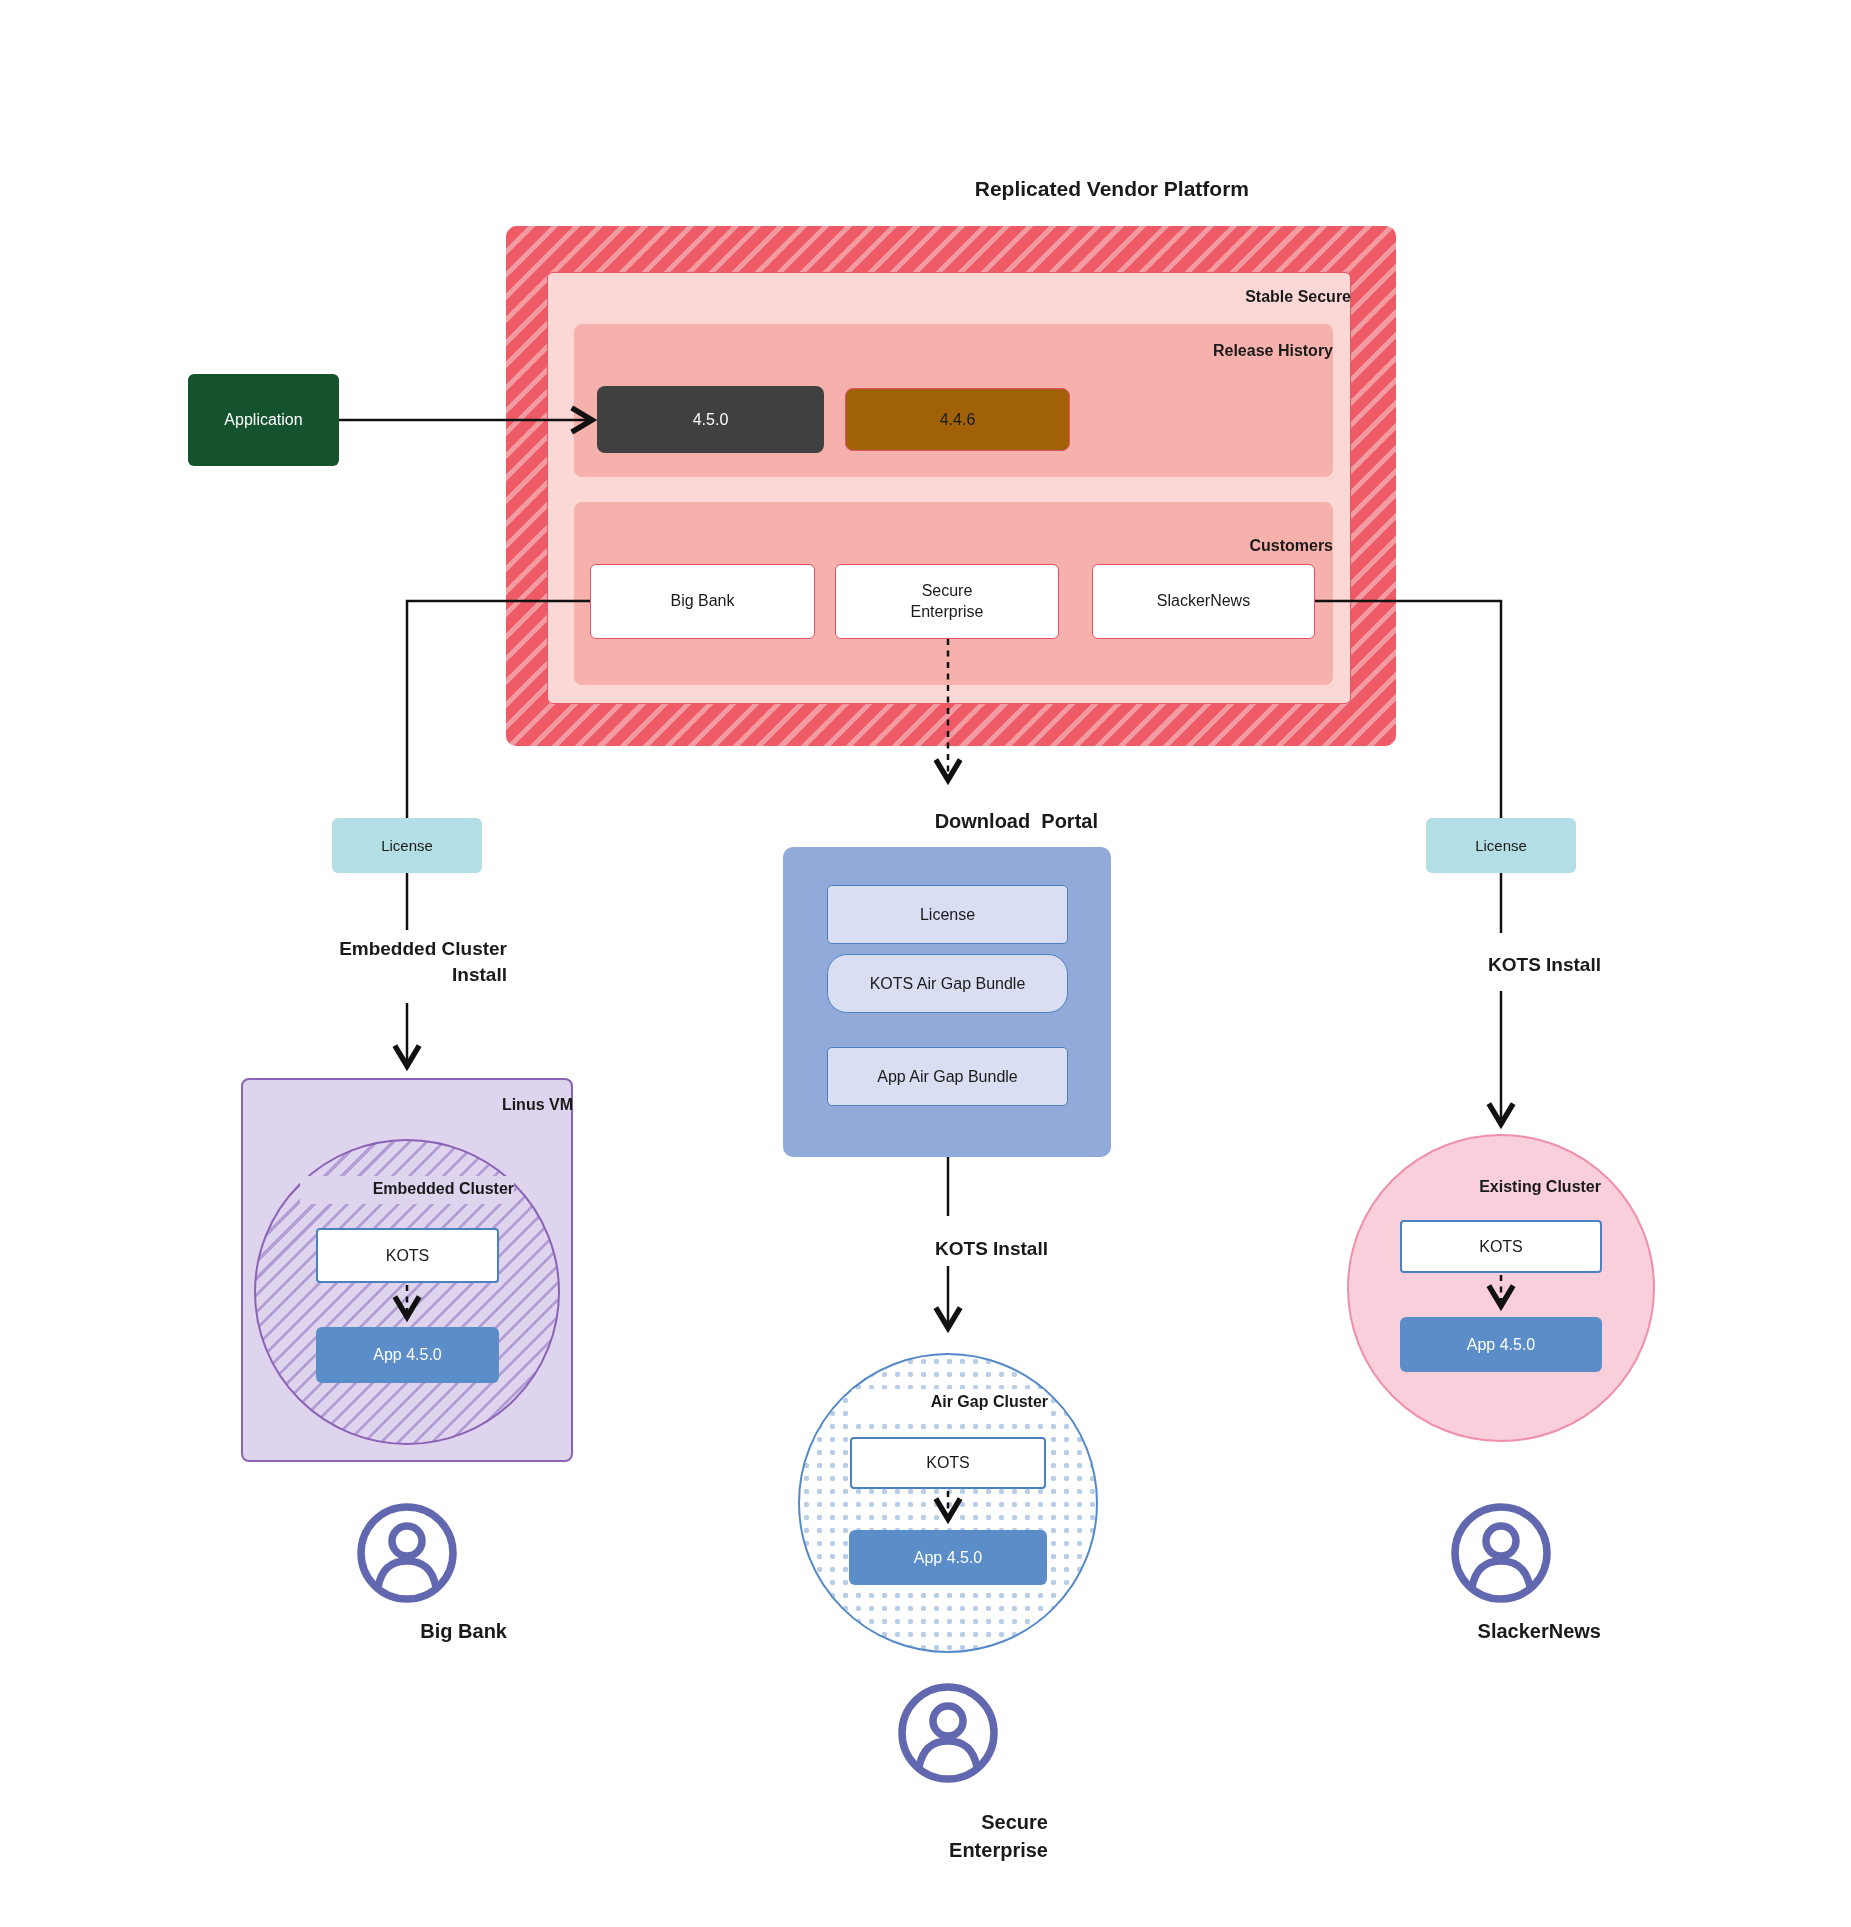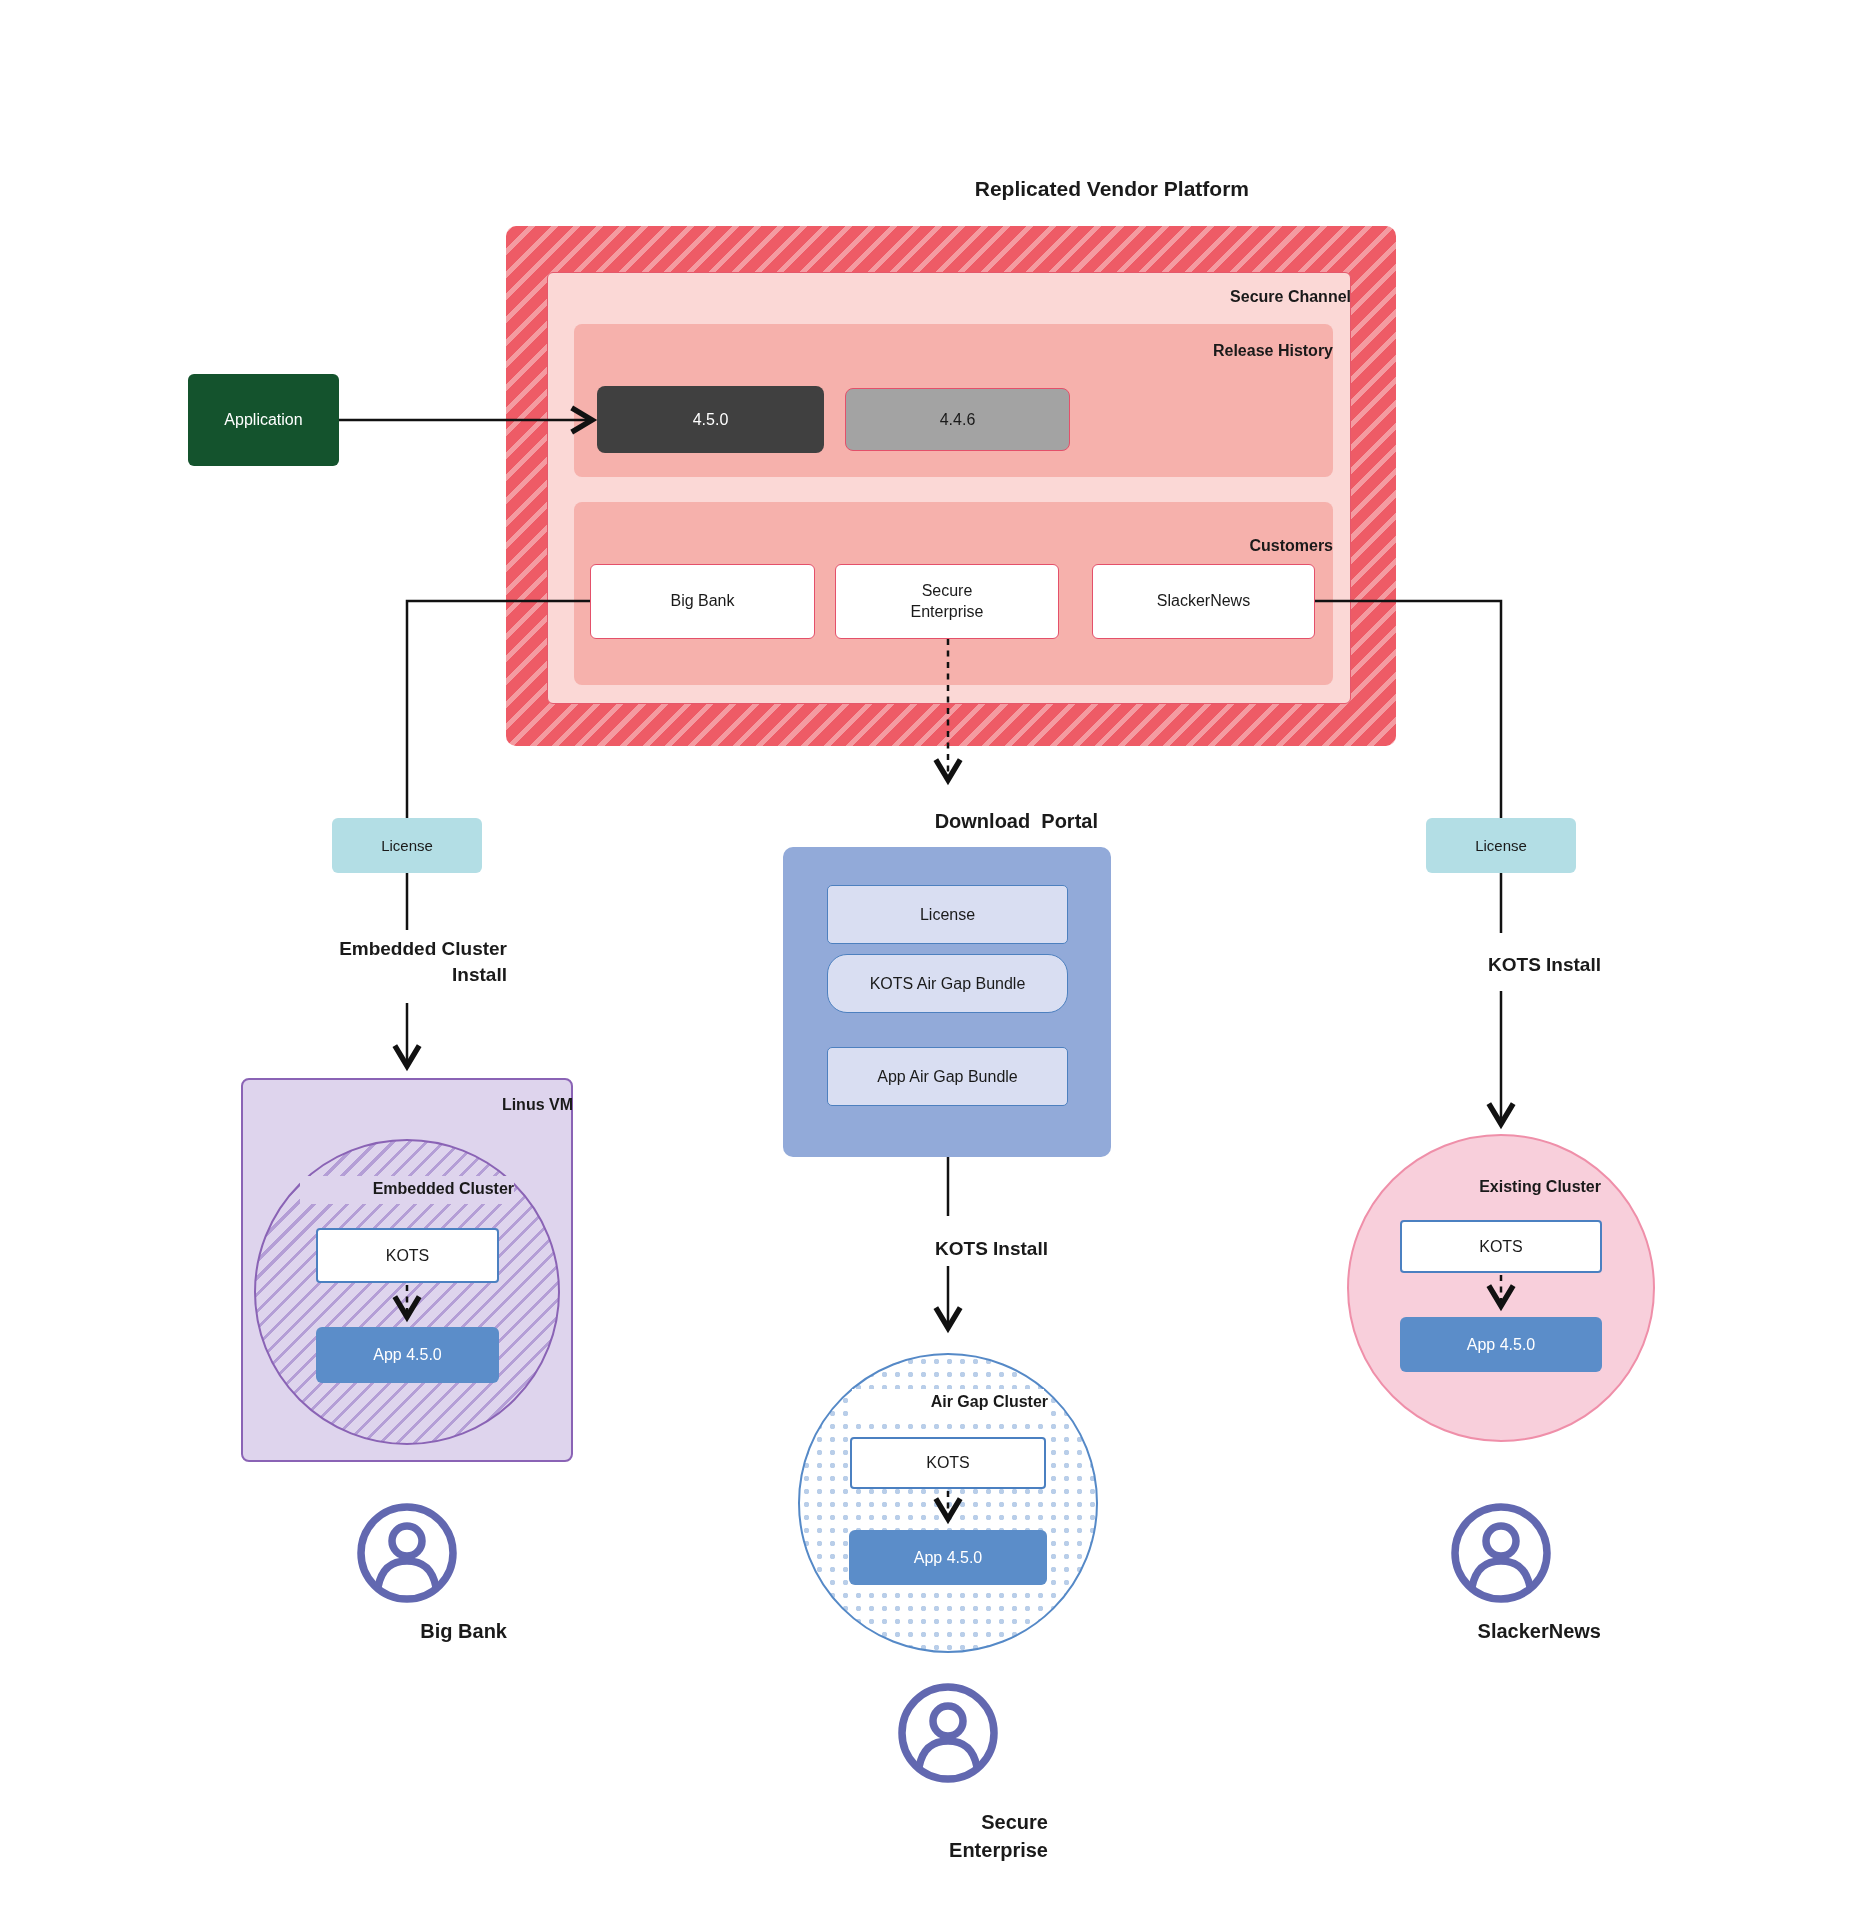--- a/index.html
+++ b/index.html
@@ -27,21 +27,21 @@
   .stable-lbl { left:547px; top:288px; width:804px; font-size:16px; font-weight:700; z-index:3; }
 
   .salmon { background:#f6b1ac; border-radius:8px; z-index:3; }
   .release-box   { left:574px; top:324px; width:759px; height:153px; }
   .release-lbl   { left:574px; top:342px; width:759px; font-size:16px; font-weight:700; z-index:4; }
   .customers-box { left:574px; top:502px; width:759px; height:183px; }
   .customers-lbl { left:574px; top:528px; width:759px; font-size:16px; font-weight:700; z-index:4;margin-top:9px; }
 
   .rel-450 { left:597px; top:386px; width:227px; height:67px; background:#404040; color:#ffffff;
              border-radius:8px; font-size:16px; z-index:10; }
-  .rel-446 { left:845px; top:388px; width:225px; height:63px; background:#a3a3a3; color:#1a1a1a;
+  .rel-446 { left:845px; top:388px; width:225px; height:63px; background:#a16207; color:#1a1a1a;
              border:1.5px solid #e4506a; border-radius:8px; font-size:16px; z-index:10; }
 
   .cust { top:564px; height:75px; background:#ffffff; border:1.5px solid #e4506a;
           border-radius:6px; font-size:16px; z-index:10; line-height:1.3; }
   .cust-1 { left:590px;  width:225px; }
   .cust-2 { left:835px;  width:224px; }
   .cust-3 { left:1092px; width:223px; }
 
   .application { left:188px; top:374px; width:151px; height:92px; background:#14532d; color:#ffffff;
                  border-radius:6px; font-size:16px; z-index:10; }
@@ -138,21 +138,21 @@
       <path d="M407 1285 V1317" marker-end="url(#arr)"></path>
       <path d="M948 1491 V1519" marker-end="url(#arr)"></path>
       <path d="M1501 1275 V1306" marker-end="url(#arr)"></path>
     </g>
   </svg>
 
   <div class="abs lbl title">Replicated Vendor Platform</div>
 
   <div class="abs platform"></div>
   <div class="abs stable"></div>
-  <div class="abs lbl stable-lbl">Secure Channel</div>
+  <div class="abs lbl stable-lbl">Stable Secure</div>
 
   <div class="abs salmon release-box"></div>
   <div class="abs lbl release-lbl">Release History</div>
   <div class="abs cbox rel-450">4.5.0</div>
   <div class="abs cbox rel-446">4.4.6</div>
 
   <div class="abs salmon customers-box"></div>
   <div class="abs lbl customers-lbl">Customers</div>
   <div class="abs cbox cust cust-1">Big Bank</div>
   <div class="abs cbox cust cust-2 prelines">Secure

